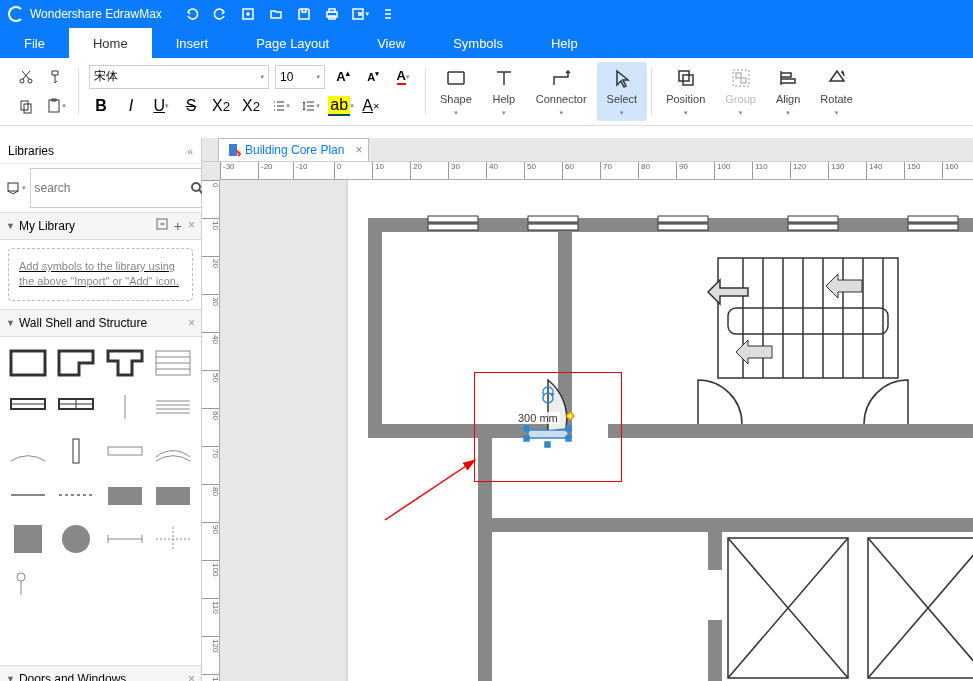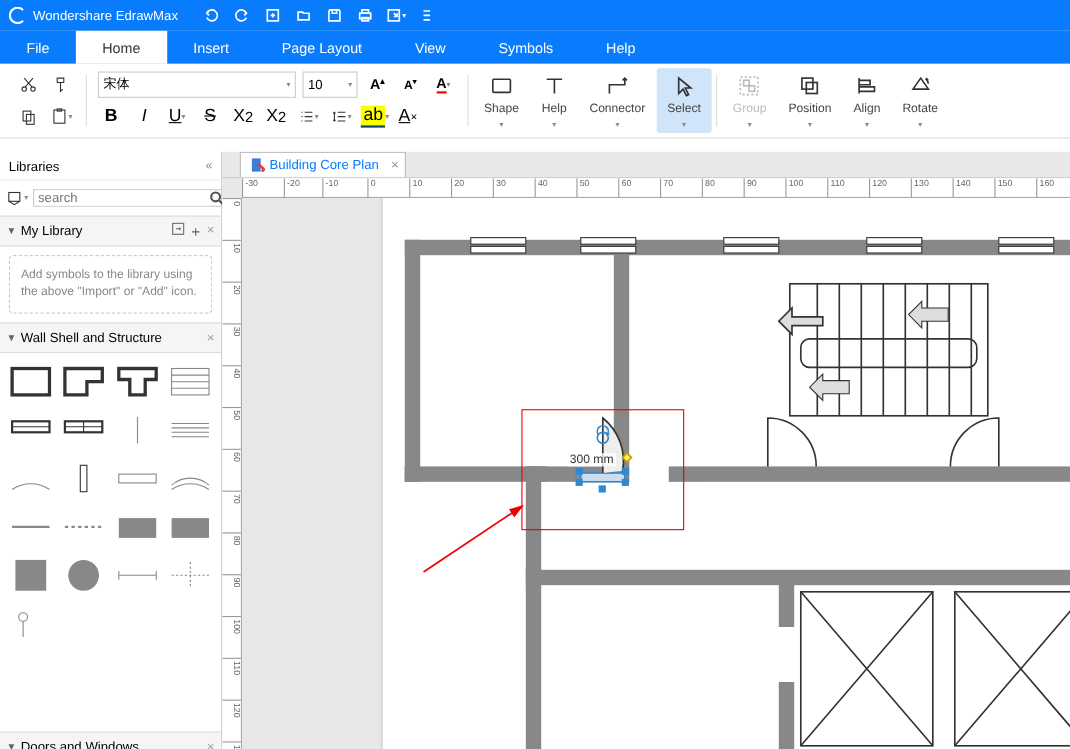--- a/index.html
+++ b/index.html
@@ -32,25 +32,25 @@
 .ribbon-tool-icon { width: 24px; height: 24px; display: flex; align-items: center; justify-content: center; }
 .dd-caret { font-size: 7px; color: #888; }
 
 
 .main { display: flex; height: calc(681px - 28px - 30px - 68px); margin-top: 12px; }
 
 
 .sidebar { width: 202px; border-right: 1px solid #ccc; display: flex; flex-direction: column; background: #fff; }
 .sidebar-header { height: 26px; display: flex; align-items: center; justify-content: space-between; padding: 0 8px; font-size: 12px; border-bottom: 1px solid #eee; }
 .sidebar-search-row { display: flex; align-items: center; padding: 4px 6px; gap: 4px; }
-.sidebar-search { flex: 1; height: 16px; border: 1px solid #ccc; display: flex; align-items: center; padding: 0 4px; }
+.sidebar-search { flex: 1; height: 40px; border: 1px solid #ccc; display: flex; align-items: center; padding: 0 4px; }
 .sidebar-search input { border: none; outline: none; flex: 1; font-size: 12px; }
 .section-header { height: 28px; border-top: 1px solid #ddd; border-bottom: 1px solid #ddd; background: #f5f5f5; display: flex; align-items: center; padding: 0 6px; font-size: 12px; justify-content: space-between; }
 .section-header .sh-left { display: flex; align-items: center; gap: 4px; }
-.section-body { padding: 8px; }
+.section-body { padding: 8px; text-decoration: underline; }
 .hint-box { border: 1px dashed #bbb; border-radius: 4px; padding: 10px; font-size: 11px; color: #888; line-height: 1.4; }
 .shapes-grid { display: grid; grid-template-columns: repeat(4, 1fr); gap: 8px; }
 .shape-cell { height: 36px; display: flex; align-items: center; justify-content: center; }
 .shape-cell svg { max-width: 100%; max-height: 100%; }
 
 
 .canvas-area { flex: 1; display: flex; flex-direction: column; position: relative; background: #e8e8e8; overflow: hidden; }
 .doc-tab-bar { height: 24px; background: #e8e8e8; border-bottom: 1px solid #ccc; display: flex; align-items: stretch; padding-left: 16px; }
 .doc-tab { background: #fff; border: 1px solid #bbb; border-bottom: none; padding: 0 24px 0 8px; display: flex; align-items: center; font-size: 12px; color: #087CFC; gap: 4px; position: relative; }
 .doc-tab::after { content: '×'; position: absolute; right: 6px; color: #888; }
@@ -257,39 +257,39 @@
   <div class="ribbon-tool selected">
     <div class="ribbon-tool-icon">
         <svg width="22" height="22" stroke="#333" fill="none" stroke-width="1.5">
           <path d="M6 4 L6 18 L10 14 L13 20 L15 19 L12 13 L17 13 Z"></path>
         </svg>
       </div>
     <span>Select</span>
       <span class="dd-caret">▾</span>
   </div>
   <div class="ribbon-sep"></div>
+  <div class="ribbon-tool">
+    <div class="ribbon-tool-icon">
+        <svg width="22" height="22" stroke="#333" fill="none" stroke-width="1.5">
+          <rect x="4" y="4" width="10" height="10"></rect>
+          <rect x="8" y="8" width="10" height="10"></rect>
+        </svg>
+      </div>
+    <span>Position</span>
+      <span class="dd-caret">▾</span>
+  </div>
   <div class="ribbon-tool disabled">
     <div class="ribbon-tool-icon">
         <svg width="22" height="22" stroke="#bbb" fill="none" stroke-width="1.5" stroke-dasharray="2">
           <rect x="3" y="3" width="16" height="16"></rect>
           <rect x="6" y="6" width="5" height="5" stroke-dasharray="0"></rect>
           <rect x="11" y="11" width="5" height="5" stroke-dasharray="0"></rect>
         </svg>
       </div>
     <span>Group</span>
-      <span class="dd-caret">▾</span>
-  </div>
-  <div class="ribbon-tool">
-    <div class="ribbon-tool-icon">
-        <svg width="22" height="22" stroke="#333" fill="none" stroke-width="1.5">
-          <rect x="4" y="4" width="10" height="10"></rect>
-          <rect x="8" y="8" width="10" height="10"></rect>
-        </svg>
-      </div>
-    <span>Position</span>
       <span class="dd-caret">▾</span>
   </div>
   <div class="ribbon-tool">
     <div class="ribbon-tool-icon">
         <svg width="22" height="22" stroke="#333" fill="none" stroke-width="1.5">
           <path d="M4 4 L4 18 M4 6 L14 6 L14 10 L4 10 M4 12 L18 12 L18 16 L4 16"></path>
         </svg>
       </div>
     <span>Align</span>
       <span class="dd-caret">▾</span>

